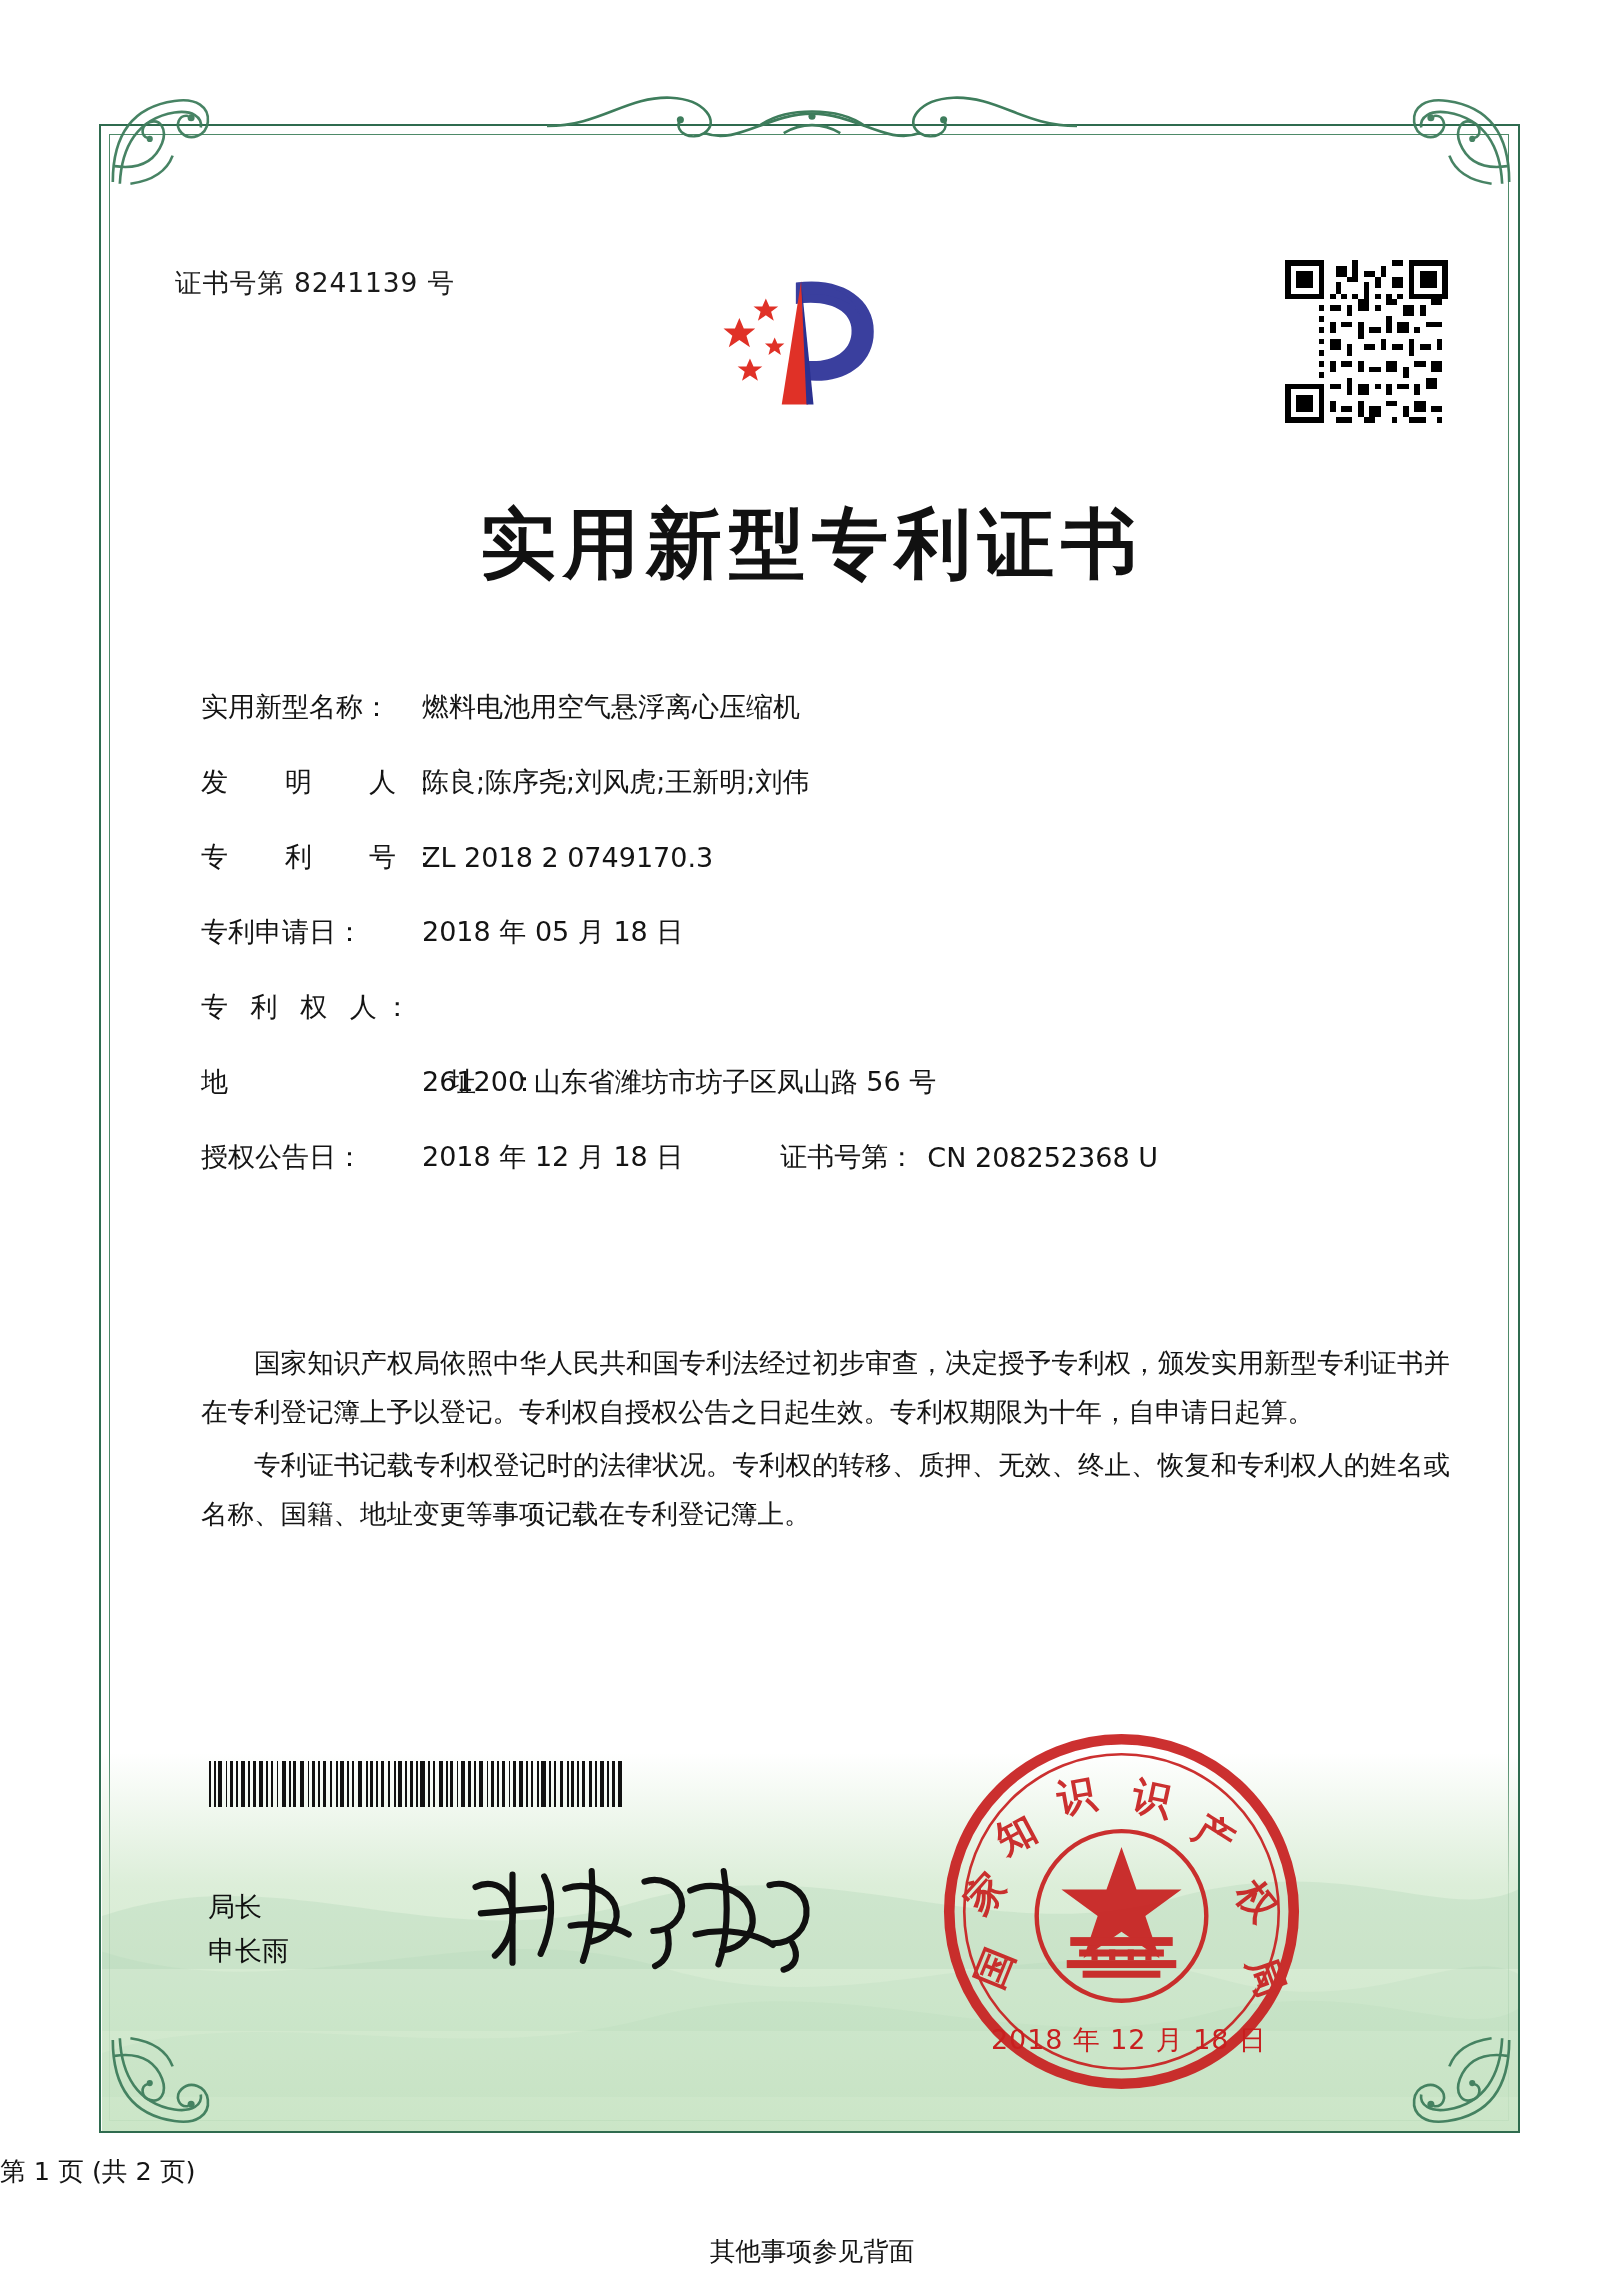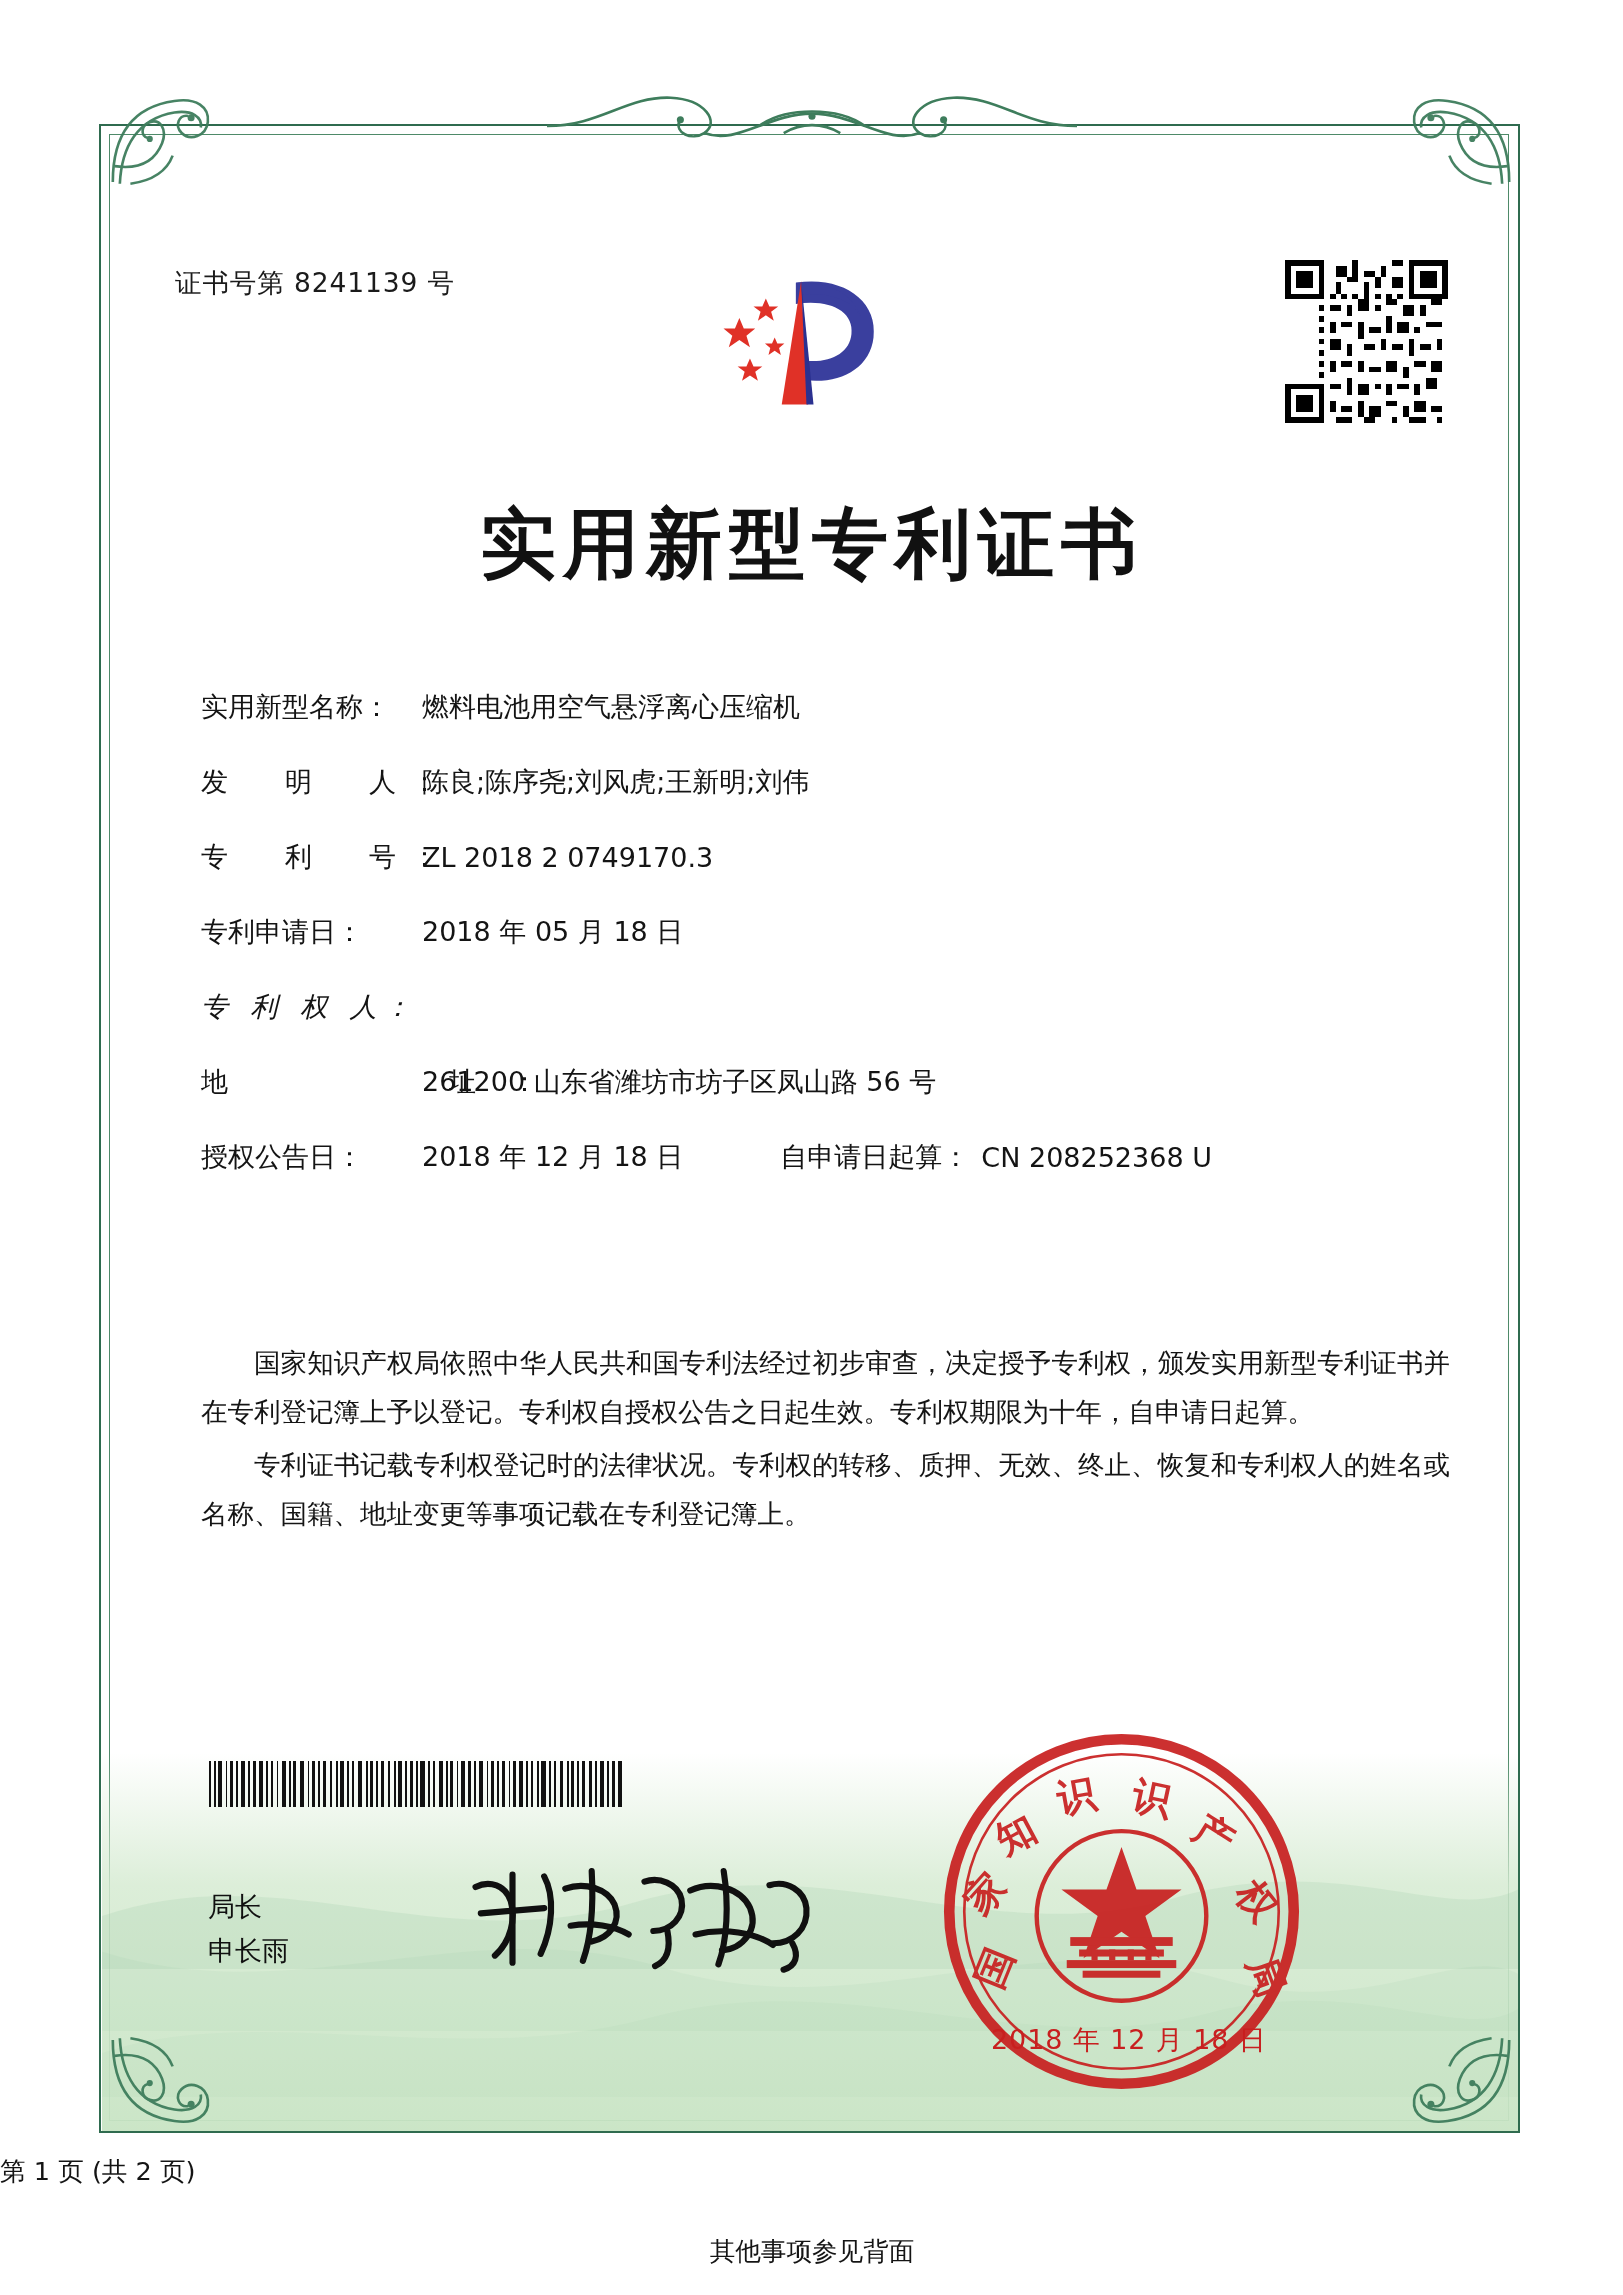--- a/index.html
+++ b/index.html
@@ -136,21 +136,21 @@
     margin-bottom: 39px;
     white-space: nowrap;
   }
   .field-label {
     width: 221px;
     flex: 0 0 221px;
     letter-spacing: 0px;
   }
   .field-label.sp1 { letter-spacing: 15px; }
   .field-label.sp2 { letter-spacing: 15px; }
-  .field-label.sp3 { letter-spacing: 7px; font-style: italic; }
+  .field-label.sp3 { letter-spacing: 7px; }
   .field-label.sp4 { letter-spacing: 35px; }
   .field-value {
     flex: 1 1 auto;
   }
   .field-row.dual .field-value { flex: 0 0 auto; }
   .field-label2 {
     margin-left: 97px;
     margin-right: 0;
   }
   .field-value2 { margin-left: 12px; }
@@ -470,21 +470,21 @@
     </div>
 
     <div class="field-row">
       <span class="field-label sp4">地　　　址：</span>
       <span class="field-value">261200 山东省潍坊市坊子区凤山路 56 号</span>
     </div>
 
     <div class="field-row dual">
       <span class="field-label">授权公告日：</span>
       <span class="field-value">2018 年 12 月 18 日</span>
-      <span class="field-label2">自申请日起算：</span>
+      <span class="field-label2">证书号第：</span>
       <span class="field-value2">CN 208252368 U</span>
     </div>
 
   </div>
 
   <div class="paras">
     <p>国家知识产权局依照中华人民共和国专利法经过初步审查，决定授予专利权，颁发实用新型专利证书并在专利登记簿上予以登记。专利权自授权公告之日起生效。专利权期限为十年，自申请日起算。</p>
     <p>专利证书记载专利权登记时的法律状况。专利权的转移、质押、无效、终止、恢复和专利权人的姓名或名称、国籍、地址变更等事项记载在专利登记簿上。</p>
   </div>
 

